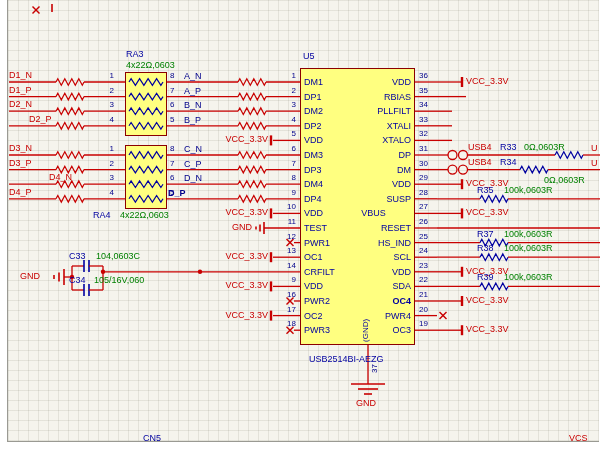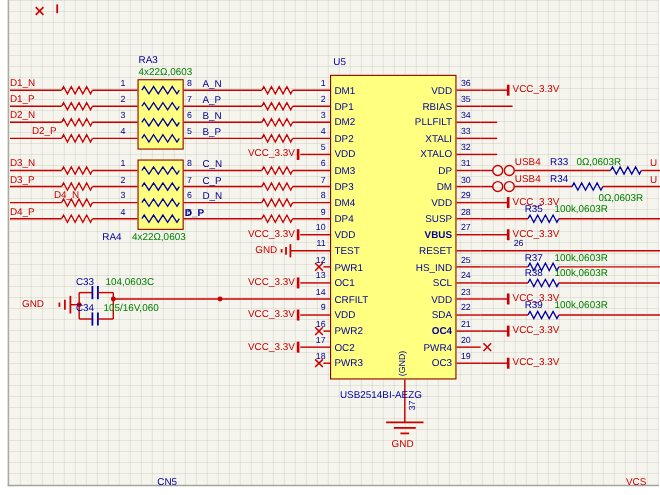--- a/index.html
+++ b/index.html
@@ -304,22 +304,22 @@
       <span class="t c-blue" style="left: 336px; width: 75px; text-align: right; top: 135.4px;">XTALO</span>
       <span class="t t8 c-num" style="left: 419px; top: 144px;">31</span>
       <span class="t c-blue" style="left: 336px; width: 75px; text-align: right; top: 150px;">DP</span>
       <span class="t t8 c-num" style="left: 419px; top: 158.6px;">30</span>
       <span class="t c-blue" style="left: 336px; width: 75px; text-align: right; top: 164.6px;">DM</span>
       <span class="t t8 c-num" style="left: 419px; top: 173.2px;">29</span>
       <span class="t c-blue" style="left: 336px; width: 75px; text-align: right; top: 179.2px;">VDD</span>
       <span class="t t8 c-num" style="left: 419px; top: 187.8px;">28</span>
       <span class="t c-blue" style="left: 336px; width: 75px; text-align: right; top: 193.8px;">SUSP</span>
       <span class="t t8 c-num" style="left: 419px; top: 202.4px;">27</span>
-      <span class="t c-blue" style="left: 336px; width: 75px; text-align: right; top: 208.4px; font-weight: bold;">VBUS</span>
-      <span class="t t8 c-num" style="left: 419px; top: 217px; margin-left: 48px;">26</span>
+      <span class="t c-blue" style="left: 336px; width: 75px; text-align: center; top: 208.4px;">VBUS</span>
+      <span class="t t8 c-num" style="left: 419px; top: 217px;">26</span>
       <span class="t c-blue" style="left: 336px; width: 75px; text-align: right; top: 223px;">RESET</span>
       <span class="t t8 c-num" style="left: 419px; top: 231.6px;">25</span>
       <span class="t c-blue" style="left: 336px; width: 75px; text-align: right; top: 237.6px;">HS_IND</span>
       <span class="t t8 c-num" style="left: 419px; top: 246.2px;">24</span>
       <span class="t c-blue" style="left: 336px; width: 75px; text-align: right; top: 252.2px;">SCL</span>
       <span class="t t8 c-num" style="left: 419px; top: 260.8px;">23</span>
       <span class="t c-blue" style="left: 336px; width: 75px; text-align: right; top: 266.8px;">VDD</span>
       <span class="t t8 c-num" style="left: 419px; top: 275.4px;">22</span>
       <span class="t c-blue" style="left: 336px; width: 75px; text-align: right; top: 281.4px;">SDA</span>
       <span class="t t8 c-num" style="left: 419px; top: 290px;">21</span>

